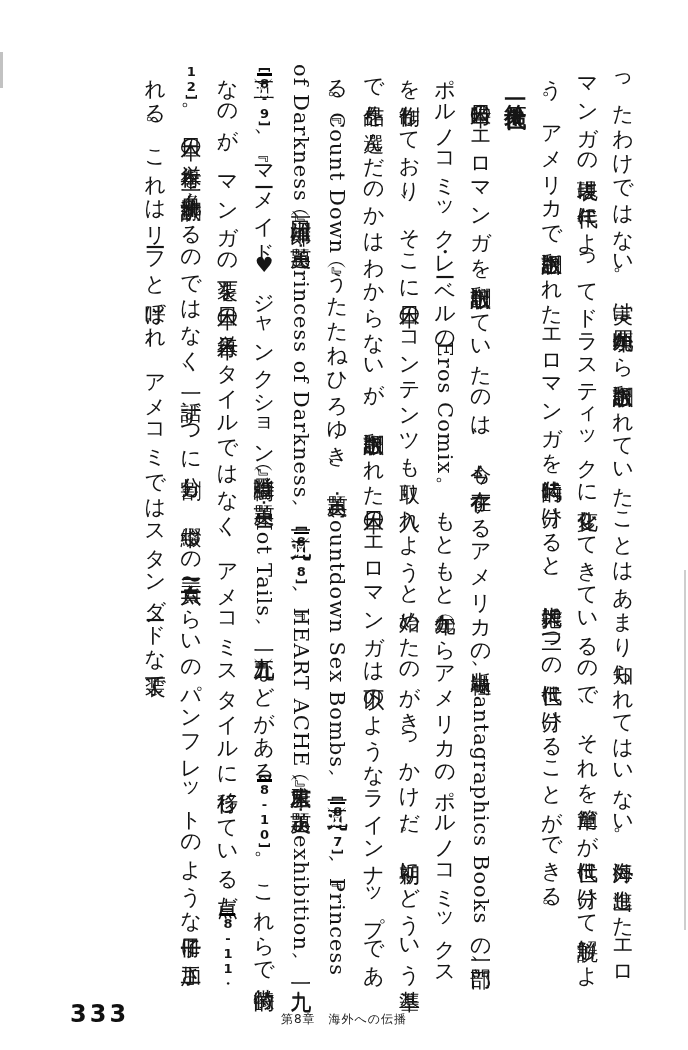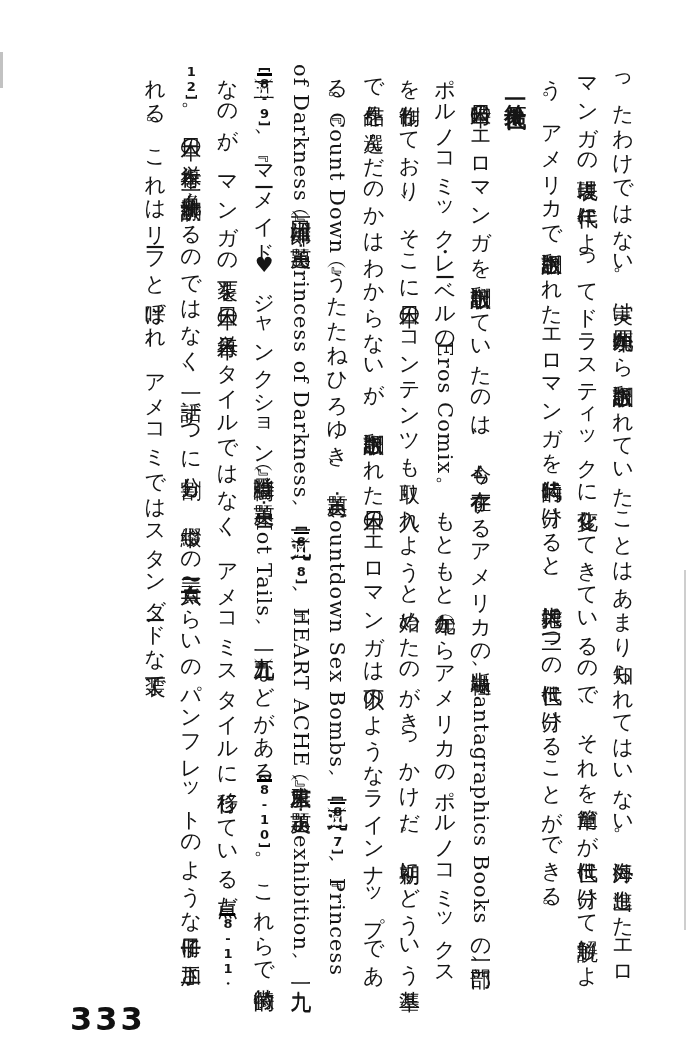--- a/index.html
+++ b/index.html
@@ -44,21 +44,21 @@
     background:#000; color:#fff;
     padding:1px 0;
   }
   .figref .num { text-orientation:upright; }
   
   .pagenum {
     position:absolute;
     left:70px; top:1000px;
     font-family:"DejaVu Sans","Liberation Sans",sans-serif;
     font-weight:bold;
-    font-size:32px;
+    font-size:24px;
     letter-spacing:3px;
     color:#111;
   }
   .chapter-footer {
     position:absolute;
     left:0; right:0; top:1011px;
     text-align:center;
     font-family:"DejaVu Sans","Liberation Sans",sans-serif;
     font-size:12px;
     letter-spacing:1px;
@@ -84,17 +84,18 @@
     <p class="para">ったわけではない。実は九四年頃から翻訳出版されていたことはあまり知られてはいない。海外に進出したエロマンガの表現は年代によってドラスティックに変化してきているので、それを簡単だが世代に分けて解説しよう。アメリカで翻訳出版されたエロマンガを時代的に分けると、大雑把に三つの世代に分けることができる。</p>
 
     <h2 class="heading">第一世代</h2>
 
     <p class="para"><span>　当時日本のエロマンガを翻訳出版していたのは、今も存在するアメリカの出版社、Fantagraphics Booksの一部門、ポルノコミック・レーベルのEros Comix。もともと九〇年からアメリカのポルノコミックスを制作しており、そこに日本のコンテンツも取り入れようと始めたのがきっかけだ。初期にどういう基準で作品を選んだのかはわからないが、翻訳出版された日本のエロマンガは以下のようなラインナップである。『Count Down』（うたたねひろゆき、英題：Countdown Sex Bombs、一九九五）</span><span class="figref"><span>[</span><span class="zu">図</span><span class="num">8-7</span><span>]</span></span><span>、『Princess of Darkness』（田沼雄一郎、英題：Princess of Darkness、一九九五）</span><span class="figref"><span>[</span><span class="zu">図</span><span class="num">8-8</span><span>]</span></span><span>、『HEART ACHE』（末広雅里、英題：Sexhibition、一九九五）</span><span class="figref"><span>[</span><span class="zu">図</span><span class="num">8-9</span><span>]</span></span><span>、『マーメイド♥ジャンクション』（唯登詩樹、英題：Hot Tails、一九九五）などがある</span><span class="figref"><span>[</span><span class="zu">図</span><span class="num">8-10</span><span>]</span></span><span>。これらで特徴的なのが、マンガの装丁を日本の単行本スタイルではなく、アメコミスタイルに移行している点だ</span><span class="figref"><span>[</span><span class="zu">図</span><span class="num">8-11・12</span><span>]</span></span><span>。日本の単行本を丸々一冊翻訳するのではなく、一話ずつに分割し、中綴じの二二〜三六頁ぐらいのパンフレットのような冊子に加工される。これはリーフと呼ばれ、アメコミではスタンダードな装丁で、</span></p>
 
   </main>
 
   <div class="pagenum">333</div>
 
+  <div class="chapter-footer">第8章　海外への伝播</div>
 
   <div class="edge-right"></div>
   <div class="edge-left"></div>
 
 </div>
 
 </body></html>

